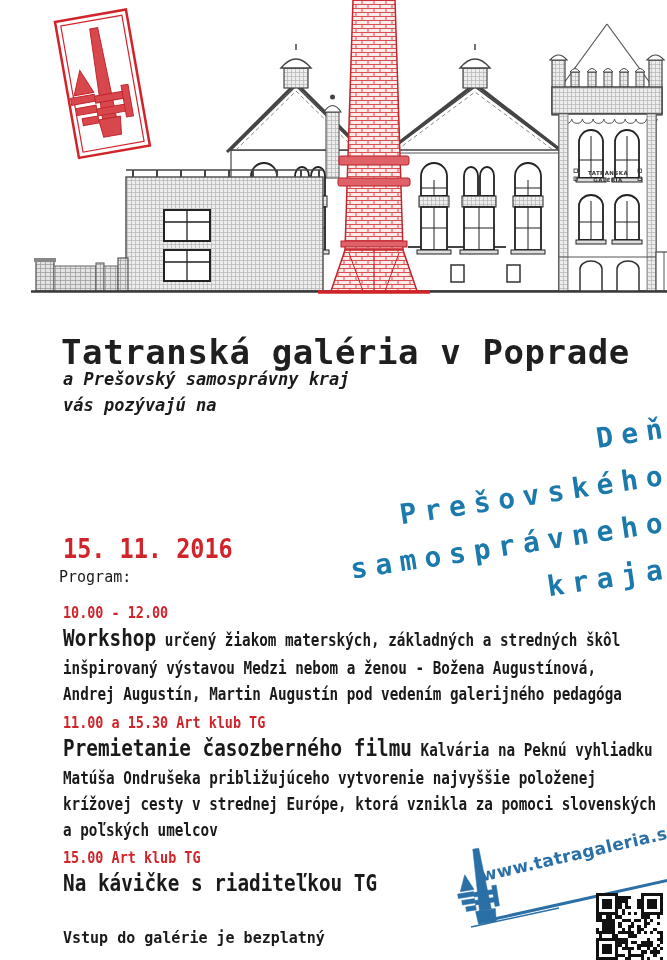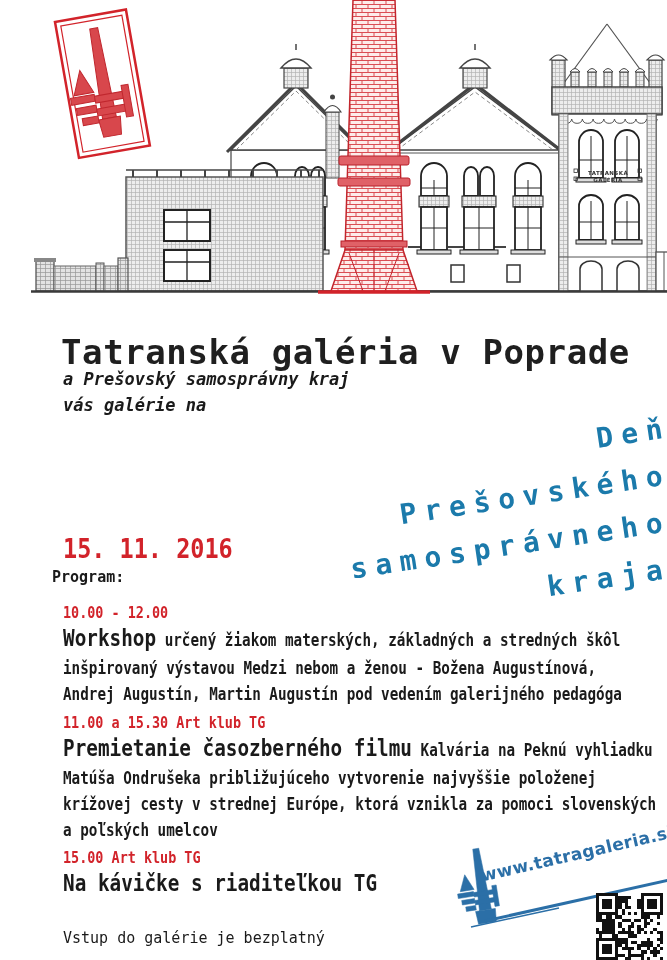--- a/index.html
+++ b/index.html
@@ -19,30 +19,30 @@
   .blue-heading{right:20px;top:404px;text-align:right;color:#1b7aab;}
   .blue-line{
     font-size:28px;font-weight:bold;letter-spacing:8px;line-height:47px;white-space:nowrap;
     transform:rotate(-8.5deg);transform-origin:100% 50%;
   }
 
   .date{
     left:40px;top:533px;font-size:27px;font-weight:bold;color:#d2232a;
     line-height:32px;white-space:nowrap;transform:scaleX(0.87);transform-origin:0 0;
   }
-  .program-label{left:29px;top:566px;font-size:15px;font-weight:bold;line-height:22px;}
+  .program-label{left:36px;top:566px;font-size:15px;font-weight:normal;line-height:22px;}
 
   .prog-block{left:40px;transform:scaleX(0.84);transform-origin:0 0;white-space:nowrap;}
   .prog-time{font-size:16px;font-weight:bold;color:#d2232a;line-height:22px;}
   .prog-leadline{line-height:29px;font-size:17px;font-weight:bold;}
   .prog-lead{font-size:23px;font-weight:bold;}
   .prog-line{font-size:17px;font-weight:bold;line-height:26px;}
   .s1{top:602px;} .s2{top:712px;} .s3{top:847px;}
 
-  .footer-note{left:40px;top:925px;font-size:15px;font-weight:normal;line-height:26px;white-space:nowrap;}
+  .footer-note{left:40px;top:925px;font-size:15px;font-weight:bold;line-height:26px;white-space:nowrap;}
 
   .website{
     left:456px;top:866px;font-family:"DejaVu Sans","Liberation Sans",sans-serif;
     font-size:17px;font-weight:bold;color:#2b6fa7;white-space:nowrap;
     transform:rotate(-13deg);transform-origin:0 0;letter-spacing:0.4px;
   }
   .qr{left:573px;top:893px;width:67px;height:67px;}
 </style>
 </head>
 <body>
@@ -218,21 +218,21 @@
         <rect x="26" y="93" width="34" height="7"></rect>
         <rect x="54" y="74" width="7" height="32"></rect>
       </g>
     </g>
   </svg>
 
   <div class="abs title">Tatranská galéria v Poprade</div>
 
   <div class="abs subtitle">
     <div>a Prešovský samosprávny kraj</div>
-    <div>vás galérie na</div>
+    <div>vás pozývajú na</div>
   </div>
 
   <div class="abs blue-heading">
     <div class="blue-line">Deň</div>
     <div class="blue-line">Prešovského</div>
     <div class="blue-line">samosprávneho</div>
     <div class="blue-line">kraja</div>
   </div>
 
   <div class="abs date">15. 11. 2016</div>

